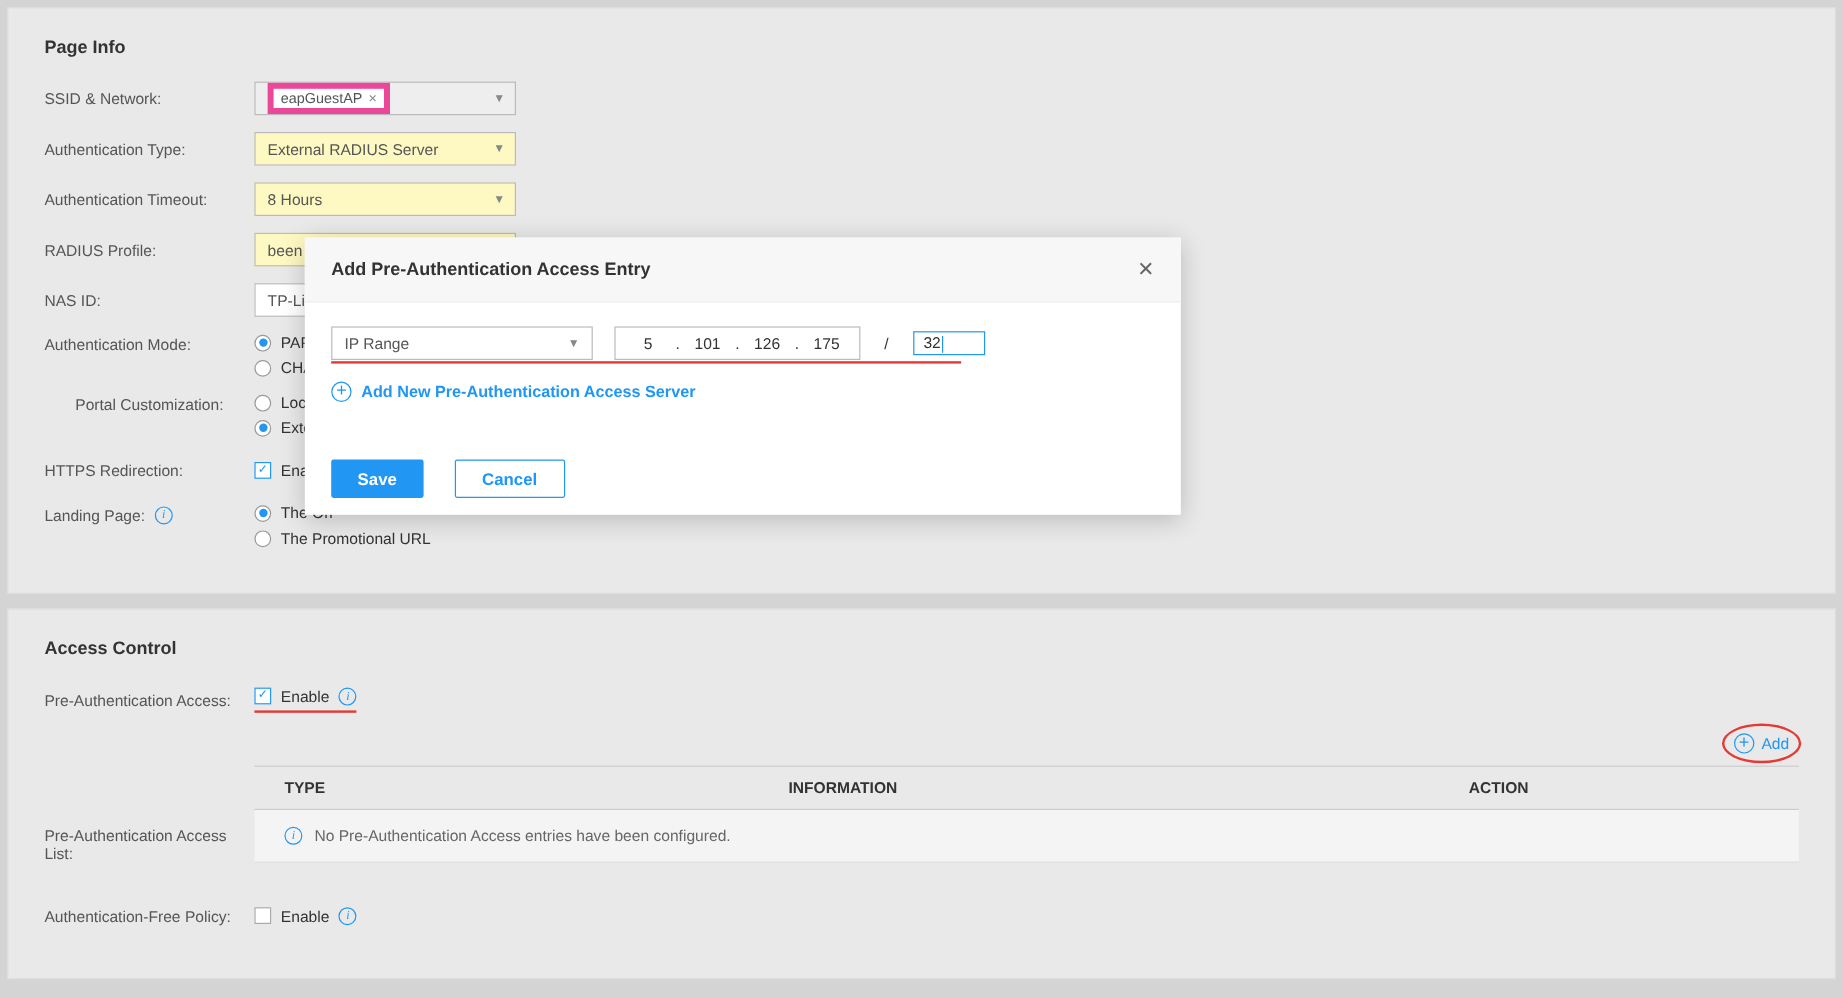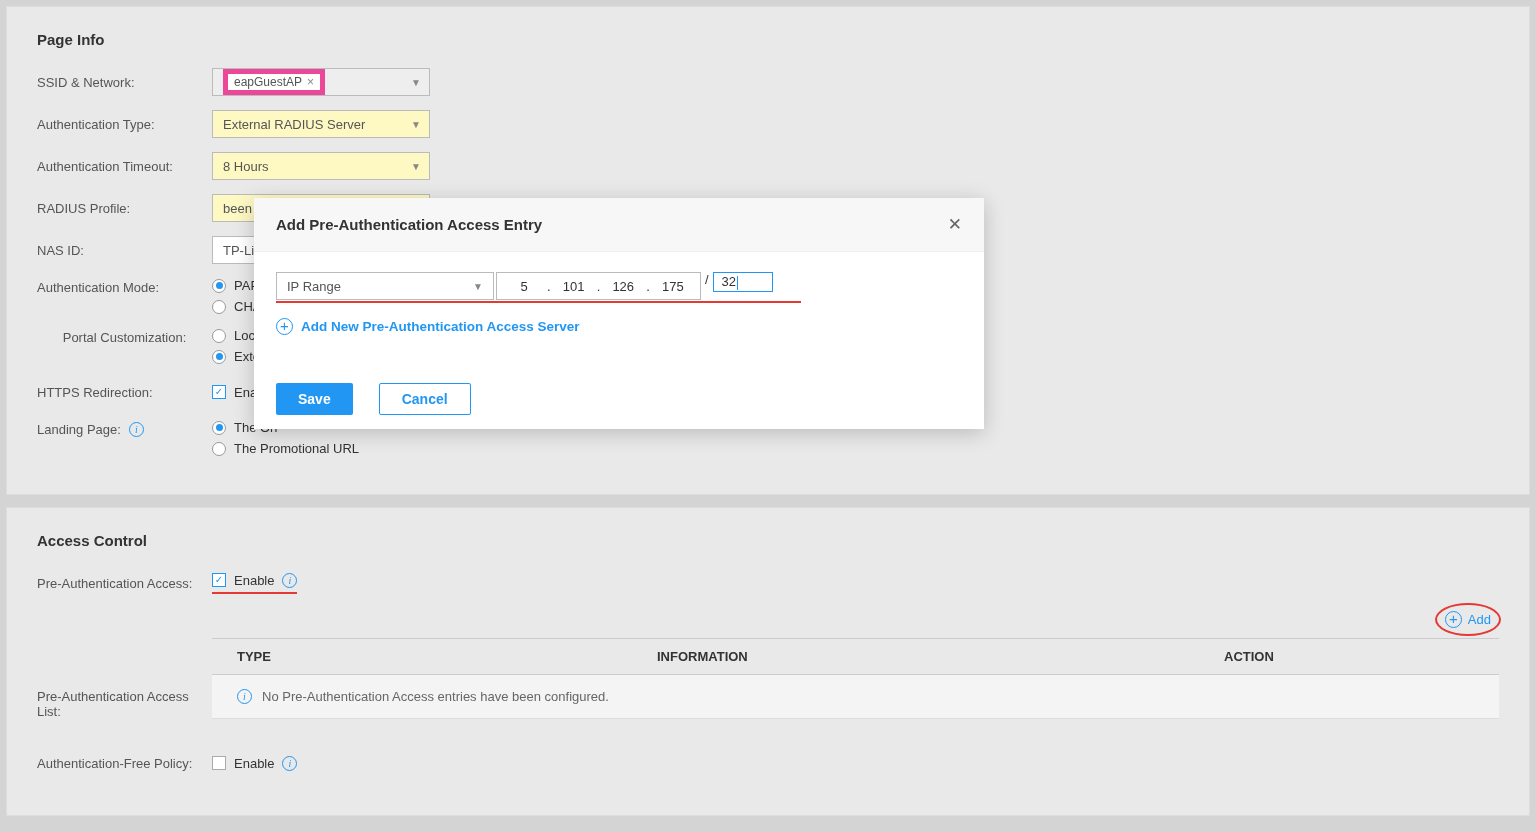--- a/index.html
+++ b/index.html
@@ -35,21 +35,21 @@
     .table-empty { display: flex; align-items: center; gap: 10px; padding: 14px 25px; background: #f4f4f4; border-bottom: 1px solid #ddd; color: #666; }
     .add-button { display: flex; align-items: center; gap: 6px; color: #2196f3; cursor: pointer; }
     .plus-circle { width: 17px; height: 17px; border: 1.6px solid #2196f3; border-radius: 50%; display: flex; align-items: center; justify-content: center; color: #2196f3; font-size: 15px; line-height: 0.7; font-weight: 400; }
     
     
     .modal { position: absolute; left: 254px; top: 198px; width: 730px; background: #fff; box-shadow: 0 4px 20px rgba(0,0,0,0.2); z-index: 100; }
     .modal-header { display: flex; justify-content: space-between; align-items: center; padding: 16px 22px 16px 22px; background: #f7f7f7; border-bottom: 1px solid #eee; }
     .modal-title { font-size: 15px; font-weight: bold; color: #333; }
     .modal-close { font-size: 17px; color: #666; cursor: pointer; }
     .modal-body { padding: 20px 22px 14px 22px; }
-    .modal-row { display: flex; align-items: flex-start; gap: 2px; position: relative; }
+    .modal-row { display: flex; align-items: center; gap: 18px; position: relative; }
     .modal-select { width: 218px; height: 28px; border: 1px solid #bbb; display: flex; align-items: center; justify-content: space-between; padding: 0 10px; color: #555; cursor: pointer; }
     .ip-box { display: flex; align-items: center; border: 1px solid #bbb; height: 28px; padding: 0 6px; gap: 0; }
     .ip-oct { width: 42px; text-align: center; border: none; outline: none; font-size: 13px; color: #333; }
     .ip-dot { color: #333; padding: 0 2px; }
     .mask-slash { color: #333; font-size: 13px; padding: 0 2px; }
     .mask-box { width: 60px; height: 20px; border: 1.5px solid #2196f3; padding: 0 8px; display: flex; align-items: center; }
     .mask-box span { font-size: 13px; }
     .mask-cursor::after { content: ""; display: inline-block; width: 1px; height: 14px; background: #2196f3; margin-left: 1px; vertical-align: middle; }
     .red-line-modal { position: absolute; left: 0; width: 525px; bottom: -3px; height: 2px; background: #e53935; }
     .add-entry-link { display: flex; align-items: center; gap: 8px; color: #2196f3; font-weight: 700; cursor: pointer; margin-top: 18px; font-size: 13.5px; }

